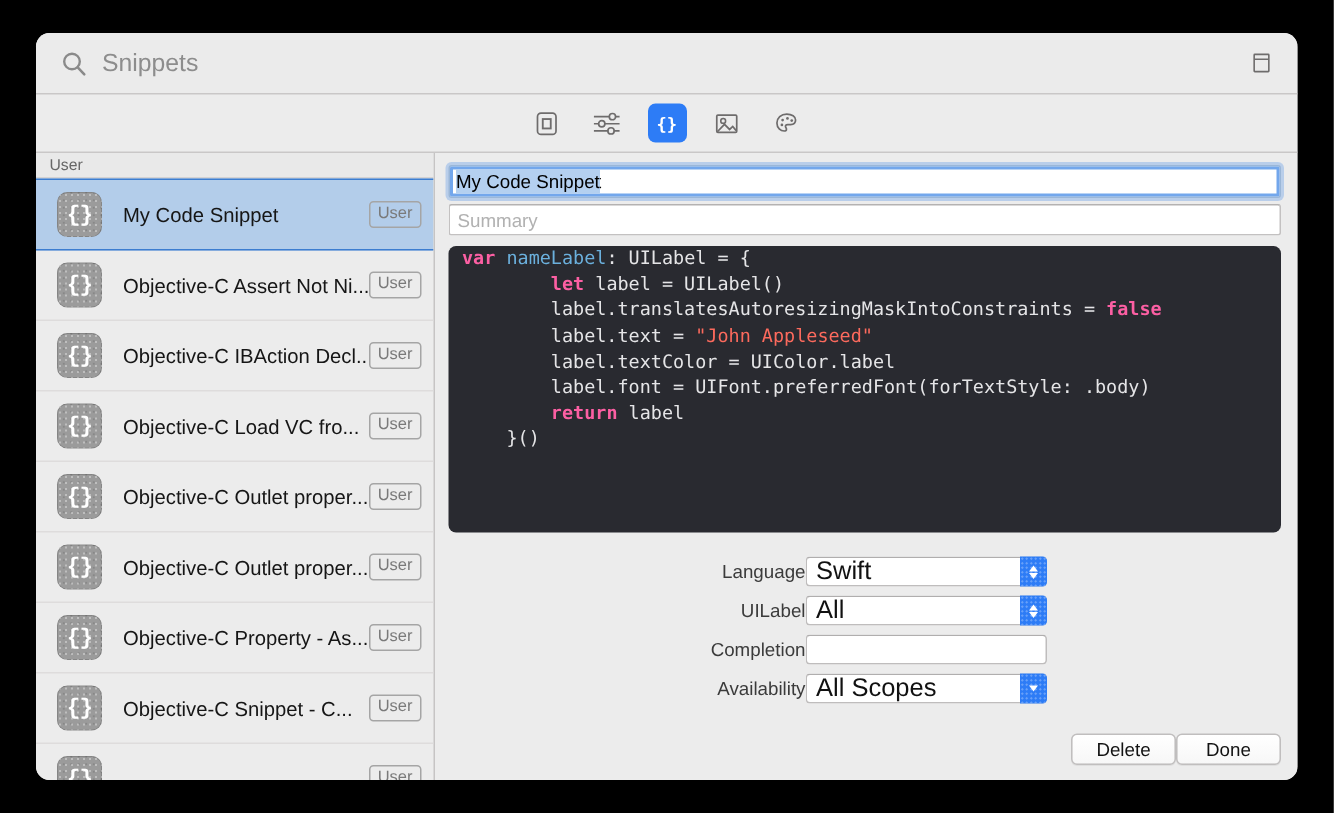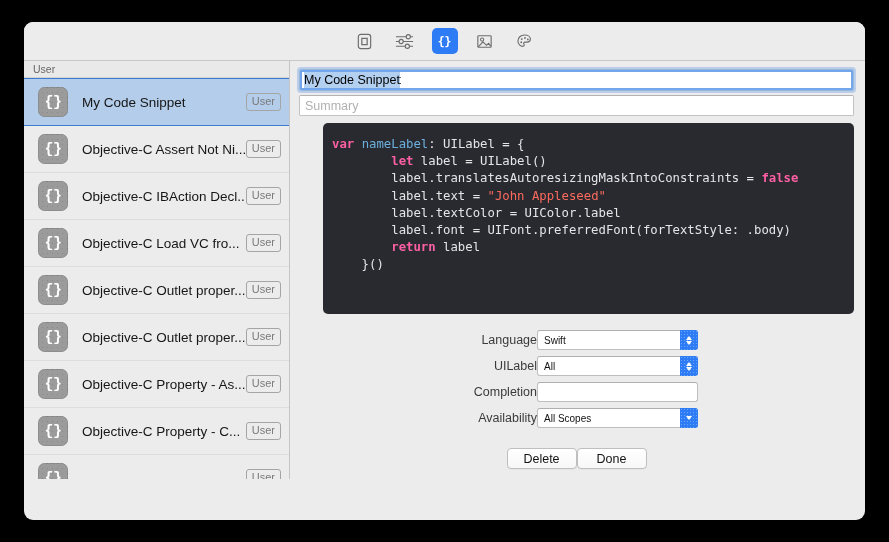--- a/index.html
+++ b/index.html
@@ -218,29 +218,28 @@
     outline: none;
     margin-bottom: 7px;
   }
   #summary-input::placeholder { color: #b1b1b1; }
 
   
   #code-editor {
     height: 191px;
     background: #292a30;
     border-radius: 5px;
-    padding: 13px 9px;
+    padding: 0 9px;
     overflow: hidden;
     font-family: "DejaVu Sans Mono", "Liberation Mono", monospace;
     font-size: 12.3px;
     line-height: 17.2px;
     color: #e5e5e7;
     white-space: pre;
     cursor: text;
-    margin-left: 24px;
   }
   .tok-kw   { color: #fc5fa3; font-weight: bold; }
   .tok-var  { color: #6bb0dd; }
   .tok-str  { color: #fc6a5d; }
   .tok-plain{ color: #e5e5e7; }
 
   
   #form {
     margin-top: 16px;
     display: flex;
@@ -264,21 +263,21 @@
     position: relative;
     width: 161px;
     height: 20px;
     background: #ffffff;
     border: 1px solid #bfbdbd;
     border-top-color: #b0aeae;
     border-radius: 3px;
     display: flex;
     align-items: center;
     padding: 0 6px;
-    font-size: 10px;
+    font-size: 17px;
     color: #111;
     cursor: default;
   }
   .stepper {
     position: absolute;
     right: -1px; top: -1px;
     width: 18px; height: 20px;
     background: #2d7cf6;
     border-radius: 0 3px 3px 0;
     display: flex;
@@ -302,40 +301,55 @@
   }
   .chev.up   { border-bottom: 4px solid #ffffff; }
   .chev.down { border-top: 4px solid #ffffff; }
 
   
   #footer {
     position: absolute;
     left: 9px; right: 11px;
     bottom: 10px;
     display: flex;
-    justify-content: center;
+    justify-content: flex-end;
   }
   .push-btn {
     min-width: 70px;
     height: 21px;
     background: linear-gradient(#ffffff, #f7f7f7);
     border: 1px solid #c0bebe;
     border-radius: 4px;
     font-family: "Liberation Sans", sans-serif;
     font-size: 12.5px;
     color: #131313;
     cursor: default;
     box-shadow: 0 0.5px 0.5px rgba(0,0,0,0.06);
   }
 </style>
 </head>
 <body>
 
 <div id="window">
 
+  <div id="titlebar">
+    <span class="search-icon">
+      <svg viewBox="0 0 17 17" width="17" height="17">
+        <circle cx="7" cy="7" r="5.2" fill="none" stroke="#8a8a8a" stroke-width="1.6"></circle>
+        <line x1="10.8" y1="10.9" x2="15.2" y2="15.6" stroke="#8a8a8a" stroke-width="1.7" stroke-linecap="round"></line>
+      </svg>
+    </span>
+    <input id="search-field" type="text" placeholder="Snippets" style="">
+    <span id="panel-toggle">
+      <svg viewBox="0 0 18 18" width="16" height="16">
+        <rect x="3.5" y="2.5" width="11" height="13" fill="none" stroke="#6e6c6c" stroke-width="1.2" rx="0.5"></rect>
+        <line x1="3.5" y1="6.2" x2="14.5" y2="6.2" stroke="#6e6c6c" stroke-width="1.2"></line>
+      </svg>
+    </span>
+  </div>
 
   <div id="toolbar">
 
     <div class="tool-btn">
       <svg viewBox="0 0 20 20" width="19" height="19">
         <rect x="3.5" y="2.5" width="13" height="15" rx="2.5" fill="none" stroke="#6e6c6c" stroke-width="1.2"></rect>
         <rect x="7.2" y="6.7" width="5.6" height="6.6" fill="none" stroke="#6e6c6c" stroke-width="1.3"></rect>
       </svg>
     </div>
 
@@ -427,21 +441,21 @@
             <div class="snippet-icon">
               <span>{}</span>
             </div>
             <div class="snippet-title">Objective-C Property - As...</div>
             <div class="snippet-badge">User</div>
           </div>
           <div class="snippet-row">
             <div class="snippet-icon">
               <span>{}</span>
             </div>
-            <div class="snippet-title">Objective-C Property - C...</div>
+            <div class="snippet-title">Objective-C Snippet - C...</div>
             <div class="snippet-badge">User</div>
           </div>
           <div class="snippet-row">
             <div class="snippet-icon">
               <span>{}</span>
             </div>
             <div class="snippet-title"></div>
             <div class="snippet-badge">User</div>
           </div>
         </div>

